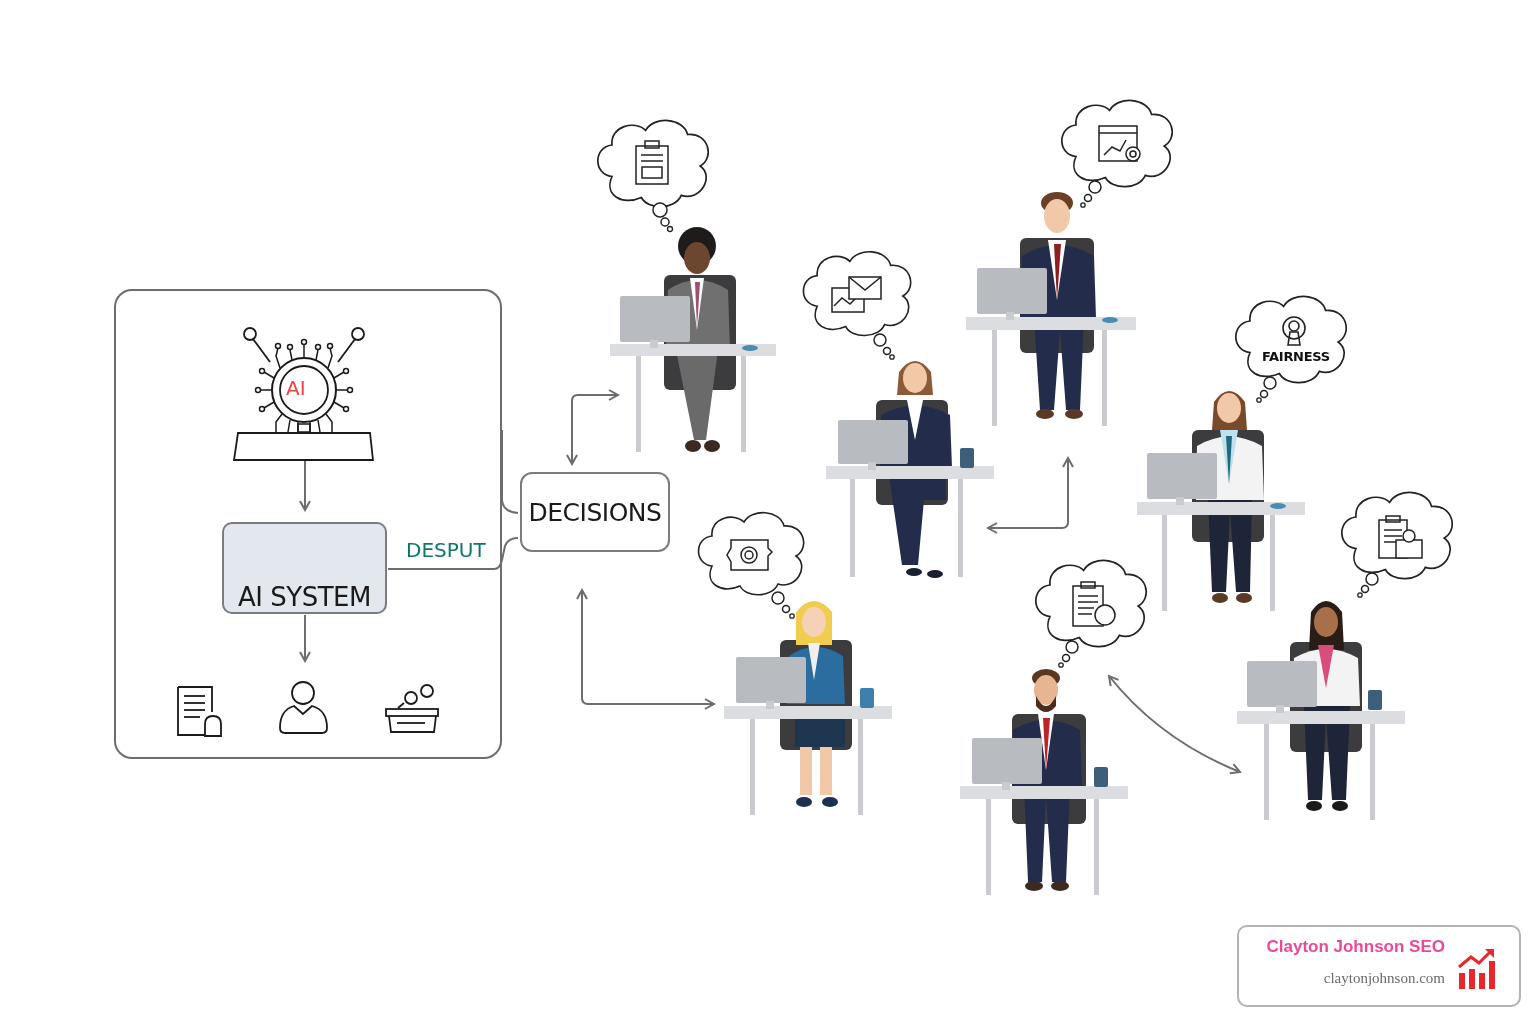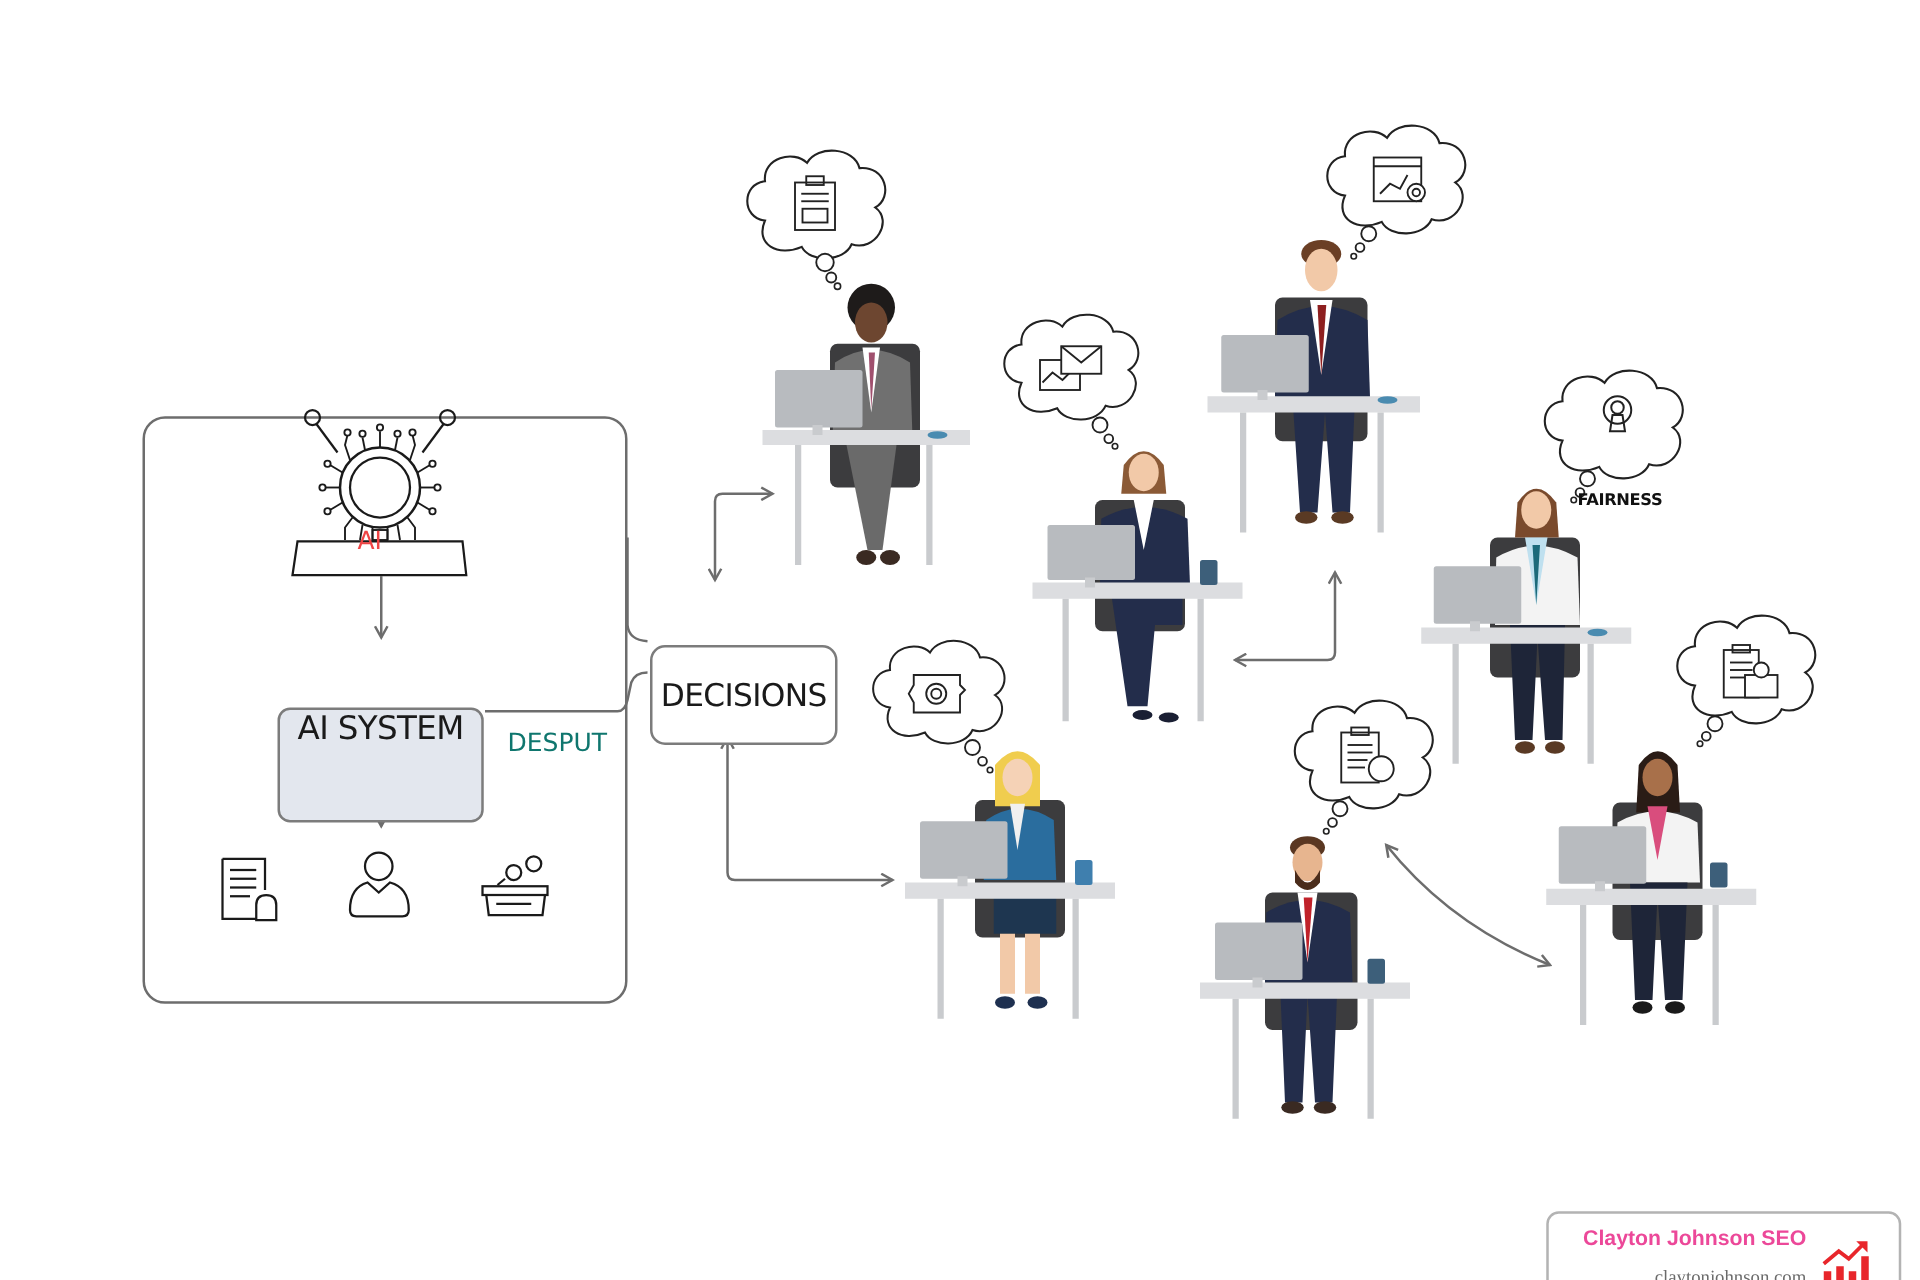--- a/index.html
+++ b/index.html
@@ -1,20 +1,20 @@
 <!DOCTYPE html>
 <html><head>
 <meta charset="utf-8">
 <style>
   html, body { margin:0; padding:0; }
   body { width:1536px; height:1024px; background:#ffffff; position:relative; overflow:hidden; font-family:"DejaVu Sans", sans-serif; }
-  .abs { position:absolute;margin-top:44px; }
+  .abs { position:absolute; }
   svg.layer { position:absolute; left:0; top:0; width:1536px; height:1024px; }
   .ai-panel { left:114px; top:289px; width:388px; height:470px; border:2px solid #6d6d6d; border-radius:18px; box-sizing:border-box; }
-  .ai-system-box { left:222px; top:522px; width:165px; height:92px; background:#e3e7ee; border:2px solid #7c7c7c; border-radius:10px; box-sizing:border-box; display:flex; align-items:flex-start; justify-content:center; font-size:26px; color:#1a1a1a; letter-spacing:-0.5px; }
+  .ai-system-box { left:222px; top:522px; width:165px; height:92px; background:#e3e7ee; border:2px solid #7c7c7c; border-radius:10px; box-sizing:border-box; display:flex; align-items:flex-end; justify-content:center; font-size:26px; color:#1a1a1a; letter-spacing:-0.5px; }
   .decisions-box { left:520px; top:472px; width:150px; height:80px; background:#fff; border:2px solid #7c7c7c; border-radius:12px; box-sizing:border-box; display:flex; align-items:center; justify-content:center; font-size:25px; color:#1a1a1a; letter-spacing:-0.5px; }
   .desput-label { left:406px; top:538px; font-size:20px; color:#0f766e; }
   .ai-chip-label { left:286px; top:376px; font-size:20px; color:#ef4444; }
   .fairness-label { left:1262px; top:349px; font-size:13px; font-weight:bold; color:#111; letter-spacing:-0.3px; }
   .brand-card { left:1237px; top:925px; width:284px; height:82px; border:2px solid #b3b3b3; border-radius:10px; background:#fff; box-sizing:border-box; }
   .brand-name { position:absolute; right:74px; top:10px; font-family:"Liberation Sans", sans-serif; font-weight:bold; font-size:17px; color:#ec4899; white-space:nowrap; }
   .brand-url { position:absolute; right:74px; top:43px; font-family:Liberation Serif, serif; font-size:15px; color:#6a6a6a; white-space:nowrap; }
   .brand-logo { position:absolute; right:22px; top:20px; width:40px; height:44px; }
 </style>
 </head>

